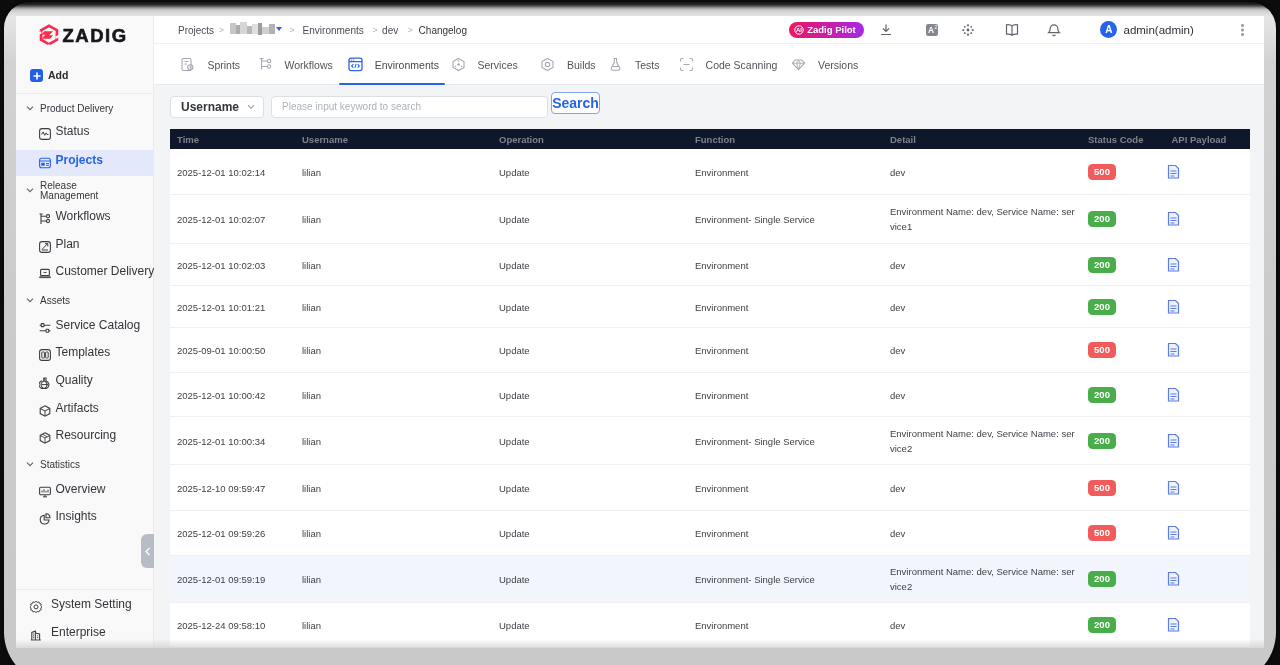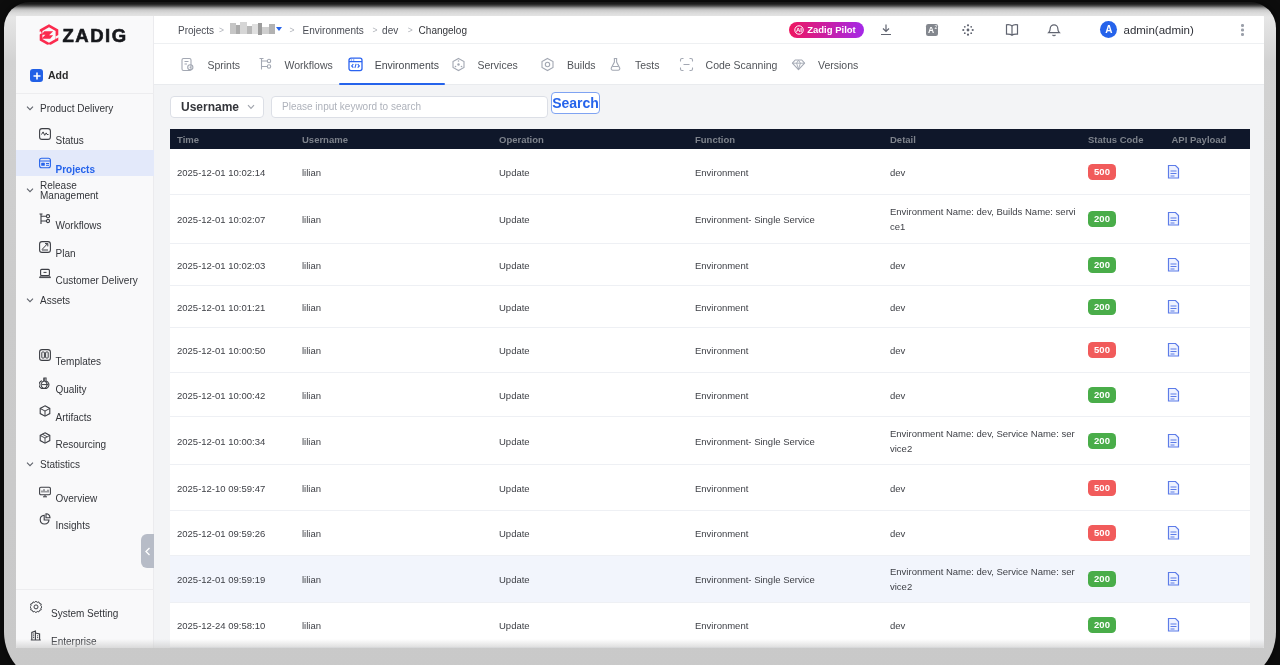--- a/index.html
+++ b/index.html
@@ -12,21 +12,21 @@
 .sidebar{position:absolute;left:0;top:0;width:138px;height:632px;background:#f9f9fa;border-right:1px solid #ebebee}
 .logo{position:absolute;left:0;top:0;width:138px;height:50px}
 .addbtn{position:absolute;left:14px;top:53px;width:13px;height:13px;background:#2160e6;border-radius:3px;color:#fff}
 .addbtn svg{position:absolute;left:2.5px;top:2.5px}
 .addtxt{position:absolute;left:32px;top:53px;font-size:10.5px;font-weight:bold;color:#2b2b2b}
 .sdiv{position:absolute;left:0;width:138px;height:1px;background:#ededef}
 .sechead{position:absolute;left:24px;font-size:10px;color:#33353a;transform:translateY(-50%);line-height:10.5px}
 .chev{position:absolute;left:10px;width:8px;height:8px;transform:translateY(-60%)}
 .sitem{position:absolute;left:0;width:138px;height:26px;transform:translateY(-50%)}
 .sitem .ic{position:absolute;left:23px;top:7px;width:12px;height:12px}
-.sitem .tx{position:absolute;left:39.5px;top:19px;transform:translateY(-50%);font-size:10px;color:#33353a;white-space:nowrap}
+.sitem .tx{position:absolute;left:39.5px;top:10px;transform:translateY(-50%);font-size:12px;color:#33353a;white-space:nowrap}
 .sitem.active{background:#e3e9fa}
 .sitem.active .tx{color:#2563eb;font-weight:bold}
 .bitem .ic{left:14px}
 .bitem .tx{left:35px}
 .handle{position:absolute;left:125px;top:518px;width:13px;height:34px;background:#b7bcc7;border-radius:6px 0 0 6px;color:#fff}
 
 .main{position:absolute;left:138px;top:0;width:1110px;height:632px;background:#f3f4f6}
 .topbar{position:absolute;left:0;top:0;width:1110px;height:28px;background:#fff;border-bottom:1px solid #eef0f2}
 .crumb{position:absolute;top:14px;transform:translateY(-50%);font-size:10px;color:#4a4d55;white-space:nowrap}
 .csep{color:#b0b3ba;font-size:8.5px}
@@ -123,20 +123,28 @@
           <rect x="1.6" y="1.4" width="8.8" height="6.2" rx="1" fill="none" stroke="#3c3e44" stroke-width="1.1"></rect>
           <path d="M0.5 9.6 h11 l-1-1.6 h-9 z" fill="none" stroke="#3c3e44" stroke-width="1"></path>
           <path d="M4.5 4.4 h3" stroke="#3c3e44" stroke-width="1"></path>
         </svg>
         <div class="tx">Customer Delivery</div>
       </div>
 <svg class="chev" style="top:285.3px" width="8" height="8" viewBox="0 0 8 8">
         <path d="M1 2.5 L4 5.5 L7 2.5" stroke="#5f636b" stroke-width="1.1" fill="none"></path>
       </svg>
       <div class="sechead" style="top:285.3px">Assets</div>
+<div class="sitem" style="top:312px">
+        <svg class="ic" viewBox="0 0 12 12">
+          <path d="M0.6 3.2 h10.8 M0.6 8.8 h10.8" stroke="#3c3e44" stroke-width="1.1"></path>
+          <rect x="2.2" y="1.6" width="2.8" height="3" rx="0.7" fill="#f9f9fa" stroke="#3c3e44" stroke-width="1.1"></rect>
+          <rect x="7" y="7.2" width="2.8" height="3" rx="0.7" fill="#f9f9fa" stroke="#3c3e44" stroke-width="1.1"></rect>
+        </svg>
+        <div class="tx">Service Catalog</div>
+      </div>
 <div class="sitem" style="top:339.2px">
         <svg class="ic" viewBox="0 0 12 12">
           <rect x="0.6" y="0.6" width="10.8" height="10.8" rx="2.4" fill="none" stroke="#3c3e44" stroke-width="1.1"></rect>
           <rect x="2.8" y="3" width="2.6" height="6" rx="0.5" fill="none" stroke="#3c3e44" stroke-width="1"></rect>
           <rect x="6.6" y="3" width="2.6" height="6" rx="0.5" fill="none" stroke="#3c3e44" stroke-width="1"></rect>
         </svg>
         <div class="tx">Templates</div>
       </div>
 <div class="sitem" style="top:367px">
         <svg class="ic" viewBox="0 0 12 12">
@@ -349,21 +357,21 @@
 <div class="c c7"><svg width="13" height="15" viewBox="0 0 13 15">
               <path d="M1.5 1 h7 l3 3 v9.5 h-10 z" fill="#eef2ff" stroke="#5d7ce8" stroke-width="1.2"></path>
               <path d="M3.5 6.5h6M3.5 9h6M3.5 11.5h4" stroke="#5d7ce8" stroke-width="1.1"></path>
             </svg></div>
 </div>
 <div class="trow" style="height:49px">
 <div class="c c1">2025-12-01 10:02:07</div>
           <div class="c c2">lilian</div>
           <div class="c c3">Update</div>
 <div class="c c4">Environment- Single Service</div>
-          <div class="c c5">Environment Name: dev, Builds Name: service1</div>
+          <div class="c c5">Environment Name: dev, Service Name: service1</div>
 <div class="c c6"><span class="pill pg">200</span></div>
 <div class="c c7"><svg width="13" height="15" viewBox="0 0 13 15">
               <path d="M1.5 1 h7 l3 3 v9.5 h-10 z" fill="#eef2ff" stroke="#5d7ce8" stroke-width="1.2"></path>
               <path d="M3.5 6.5h6M3.5 9h6M3.5 11.5h4" stroke="#5d7ce8" stroke-width="1.1"></path>
             </svg></div>
 </div>
 <div class="trow" style="height:42px">
 <div class="c c1">2025-12-01 10:02:03</div>
           <div class="c c2">lilian</div>
           <div class="c c3">Update</div>
@@ -381,21 +389,21 @@
           <div class="c c3">Update</div>
 <div class="c c4">Environment</div>
           <div class="c c5">dev</div>
 <div class="c c6"><span class="pill pg">200</span></div>
 <div class="c c7"><svg width="13" height="15" viewBox="0 0 13 15">
               <path d="M1.5 1 h7 l3 3 v9.5 h-10 z" fill="#eef2ff" stroke="#5d7ce8" stroke-width="1.2"></path>
               <path d="M3.5 6.5h6M3.5 9h6M3.5 11.5h4" stroke="#5d7ce8" stroke-width="1.1"></path>
             </svg></div>
 </div>
 <div class="trow" style="height:45px">
-<div class="c c1">2025-12-01 10:00:50</div>
+<div class="c c1">2025-09-01 10:00:50</div>
           <div class="c c2">lilian</div>
           <div class="c c3">Update</div>
 <div class="c c4">Environment</div>
           <div class="c c5">dev</div>
 <div class="c c6"><span class="pill pr">500</span></div>
 <div class="c c7"><svg width="13" height="15" viewBox="0 0 13 15">
               <path d="M1.5 1 h7 l3 3 v9.5 h-10 z" fill="#eef2ff" stroke="#5d7ce8" stroke-width="1.2"></path>
               <path d="M3.5 6.5h6M3.5 9h6M3.5 11.5h4" stroke="#5d7ce8" stroke-width="1.1"></path>
             </svg></div>
 </div>

